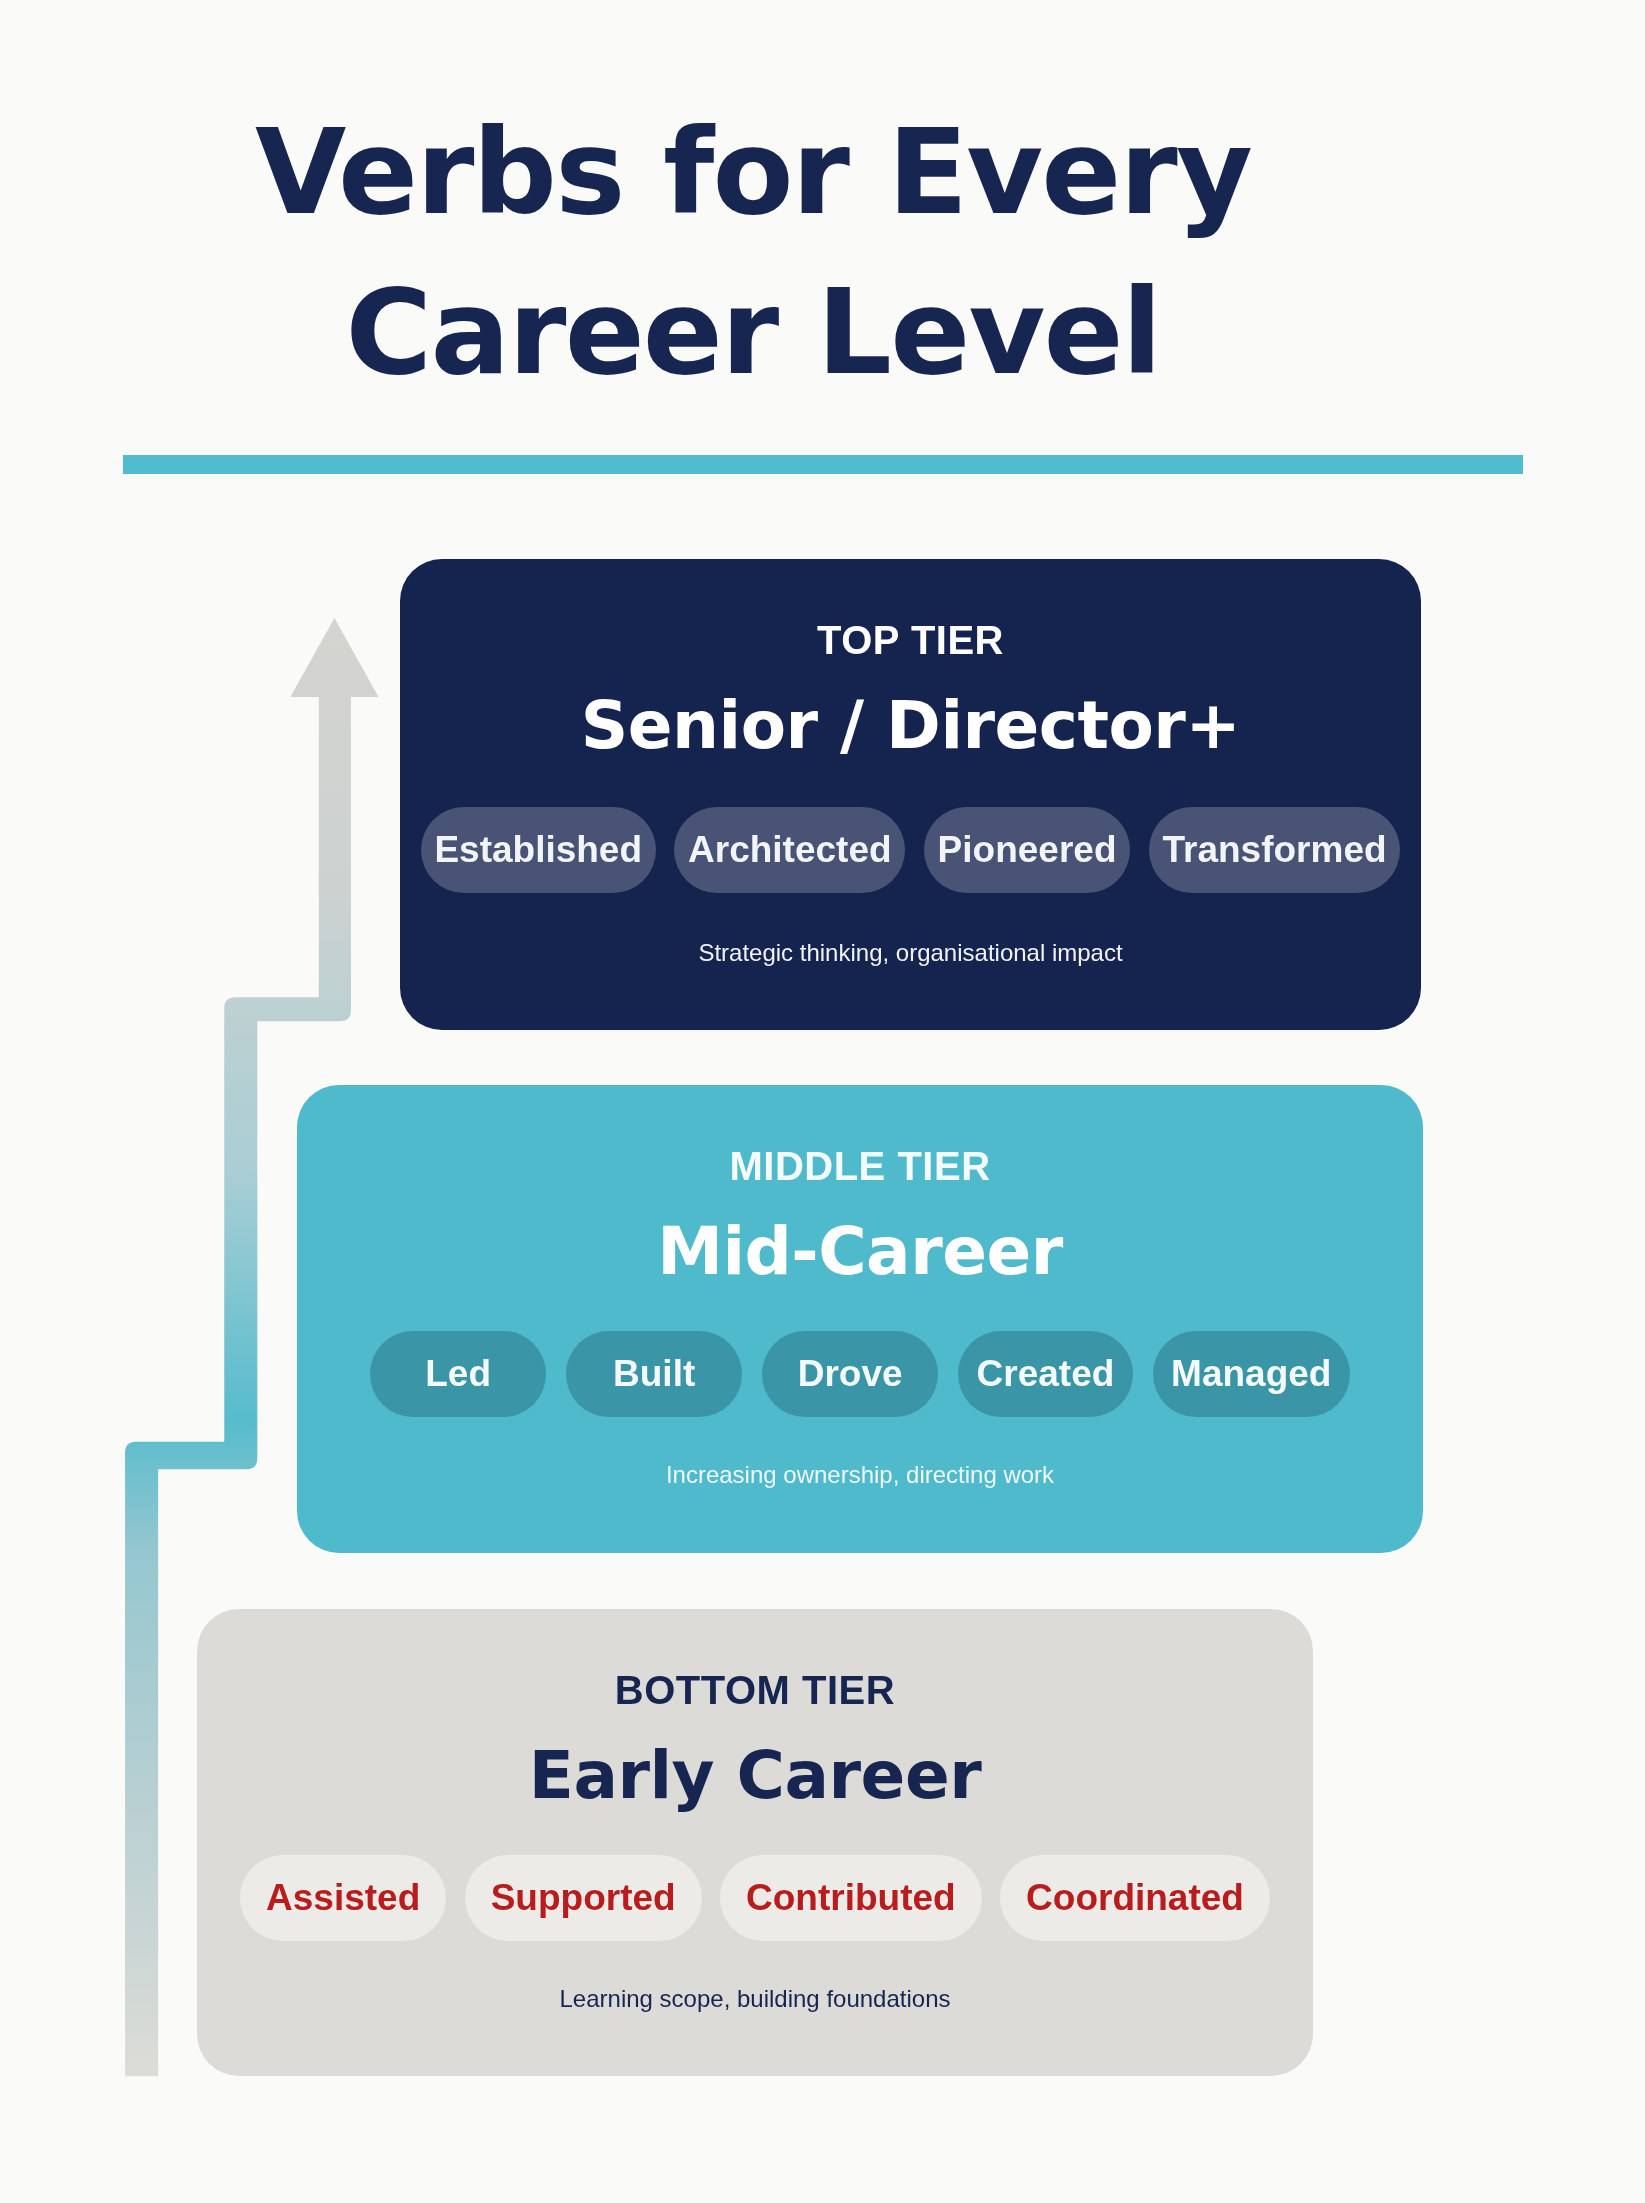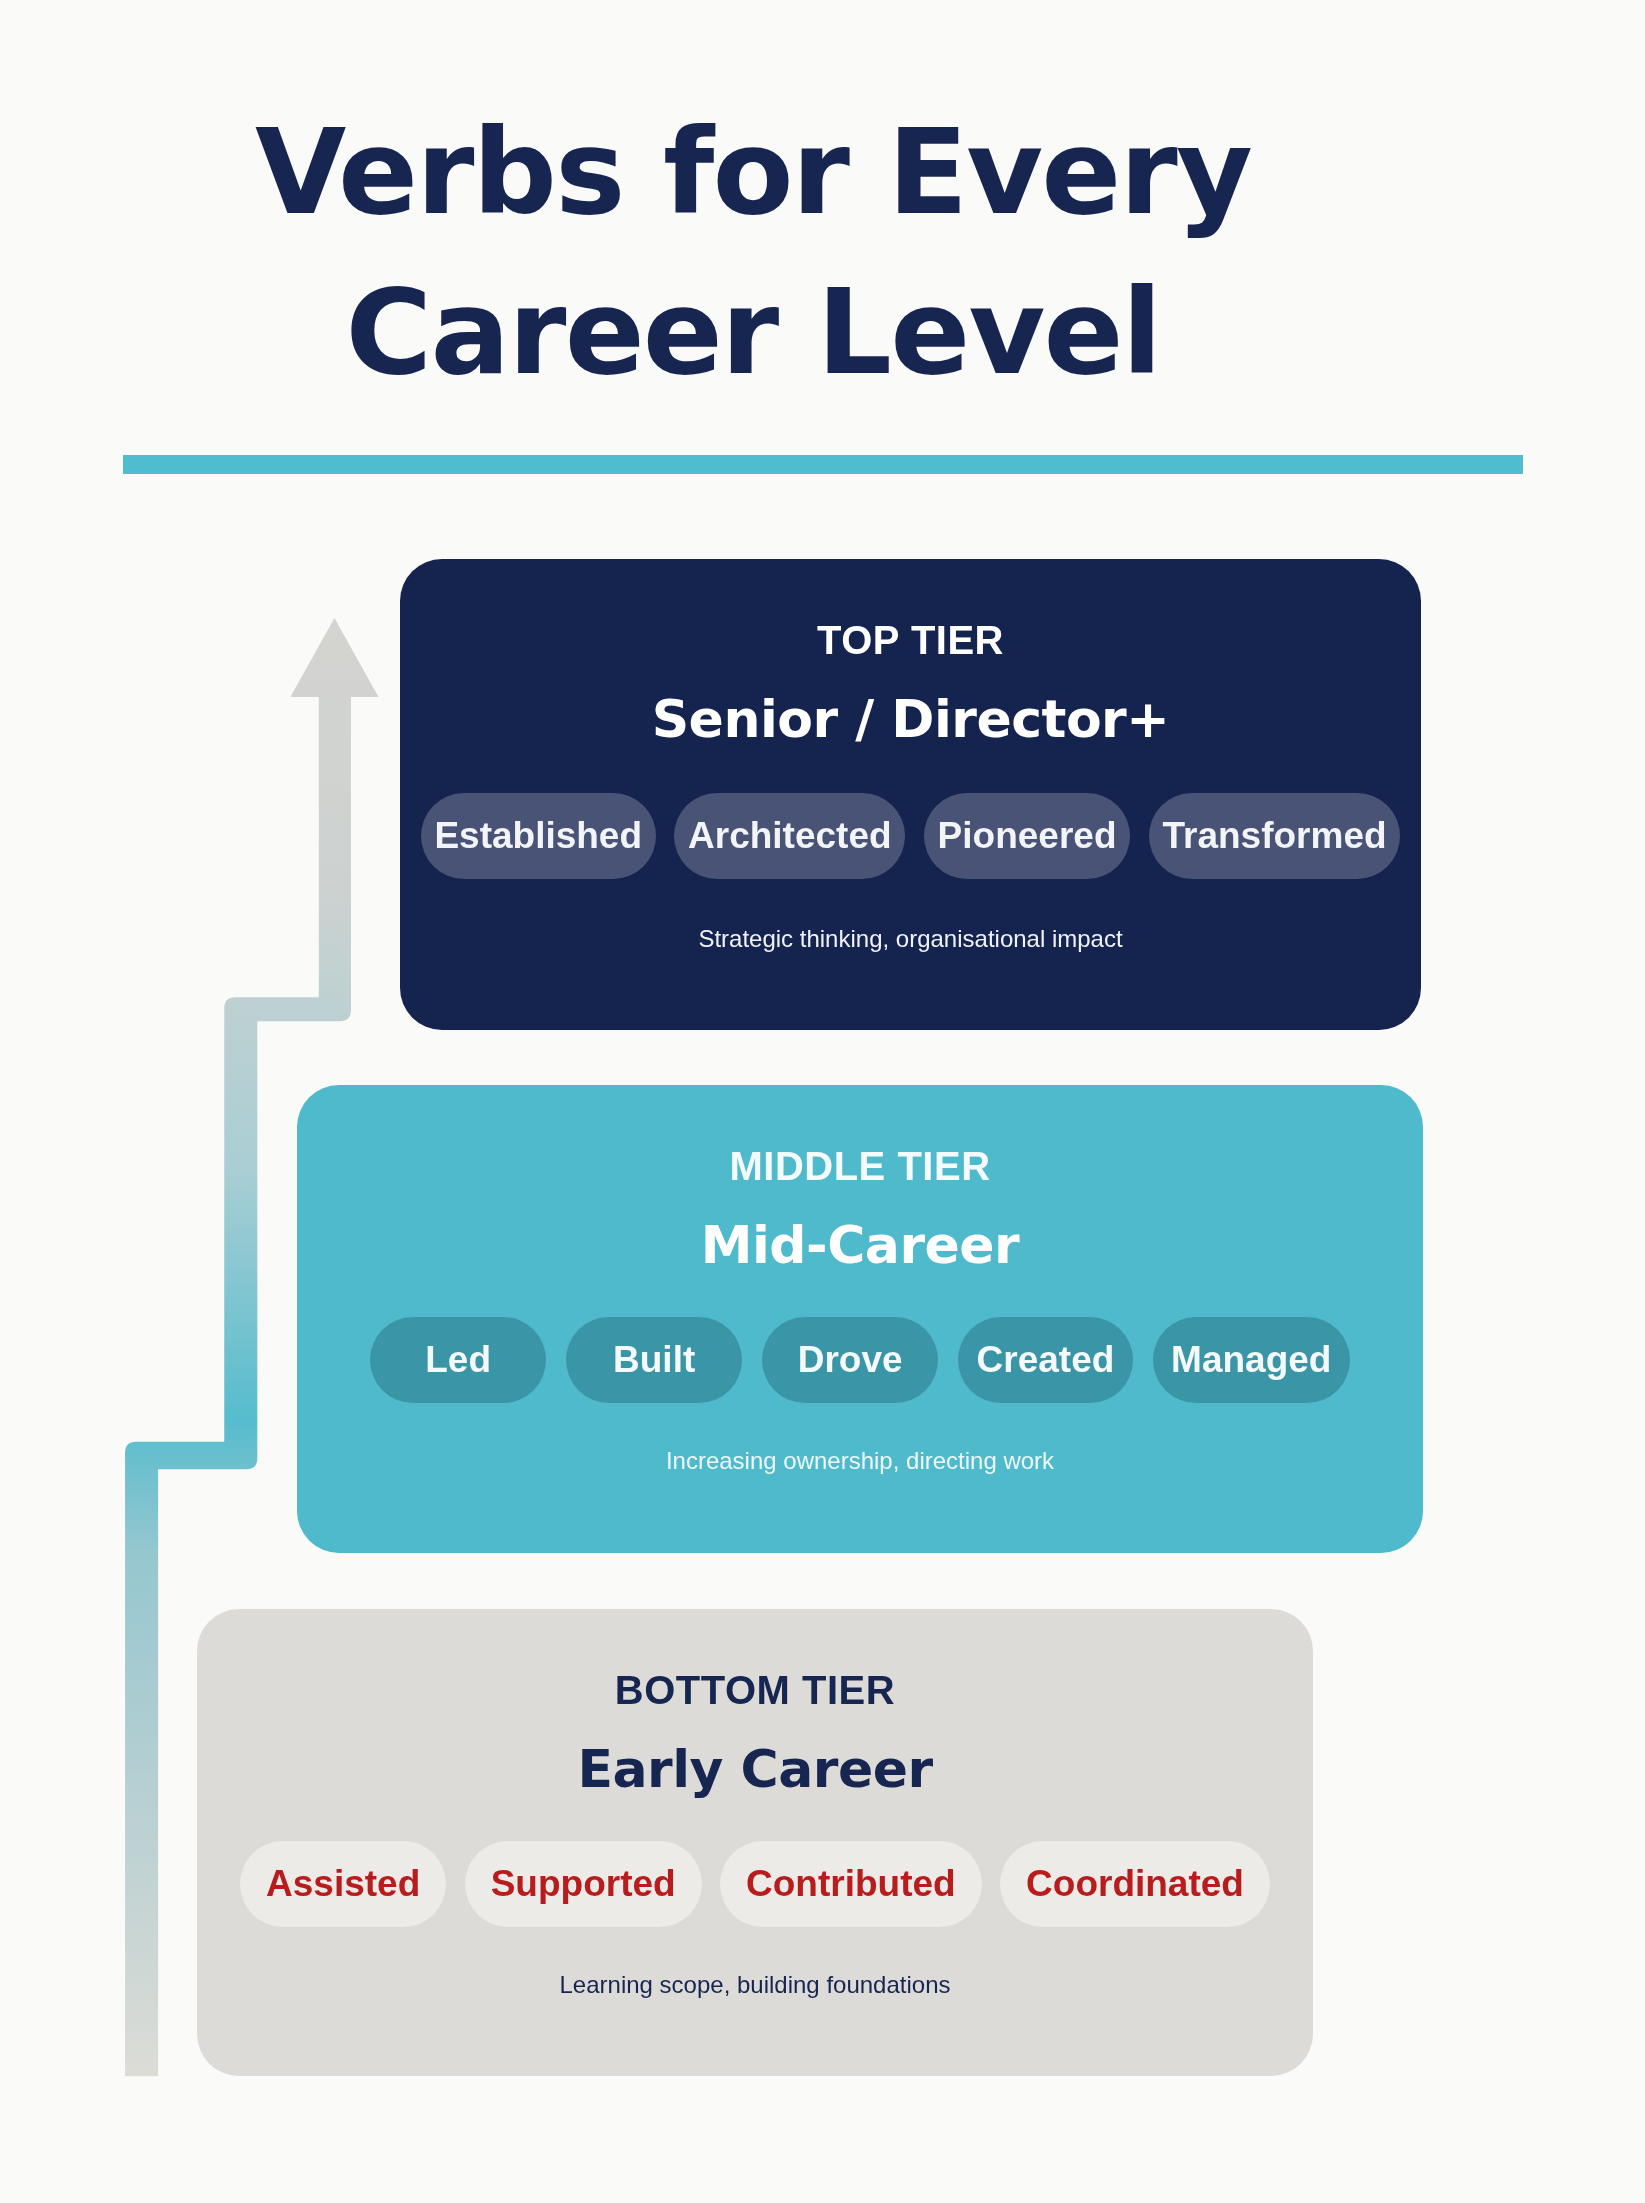--- a/index.html
+++ b/index.html
@@ -24,21 +24,21 @@
     position: absolute; border-radius: 42px;
     display: flex; flex-direction: column; align-items: center;
     box-sizing: border-box;
   }
   .card .eyebrow {
     font-family: "Liberation Sans", sans-serif; font-weight: 700;
     font-size: 40px; letter-spacing: 0.5px; line-height: 1;
   }
   .card .heading {
     font-family: "DejaVu Sans", sans-serif; font-weight: 700;
-    font-size: 52px; line-height: 1; letter-spacing: -0.5px;
+    font-size: 66px; line-height: 1; letter-spacing: -0.5px;
   }
   .chips { display: flex; gap: 20px; justify-content: center; }
   .chip {
     height: 86px; border-radius: 43px; padding: 0 16.5px;
     display: flex; align-items: center; justify-content: center;
     font-family: "Liberation Sans", sans-serif; font-weight: 700;
     font-size: 37px; box-sizing: border-box;
   }
   .card .desc {
     font-family: "Liberation Sans", sans-serif; font-size: 24px; line-height: 1;

